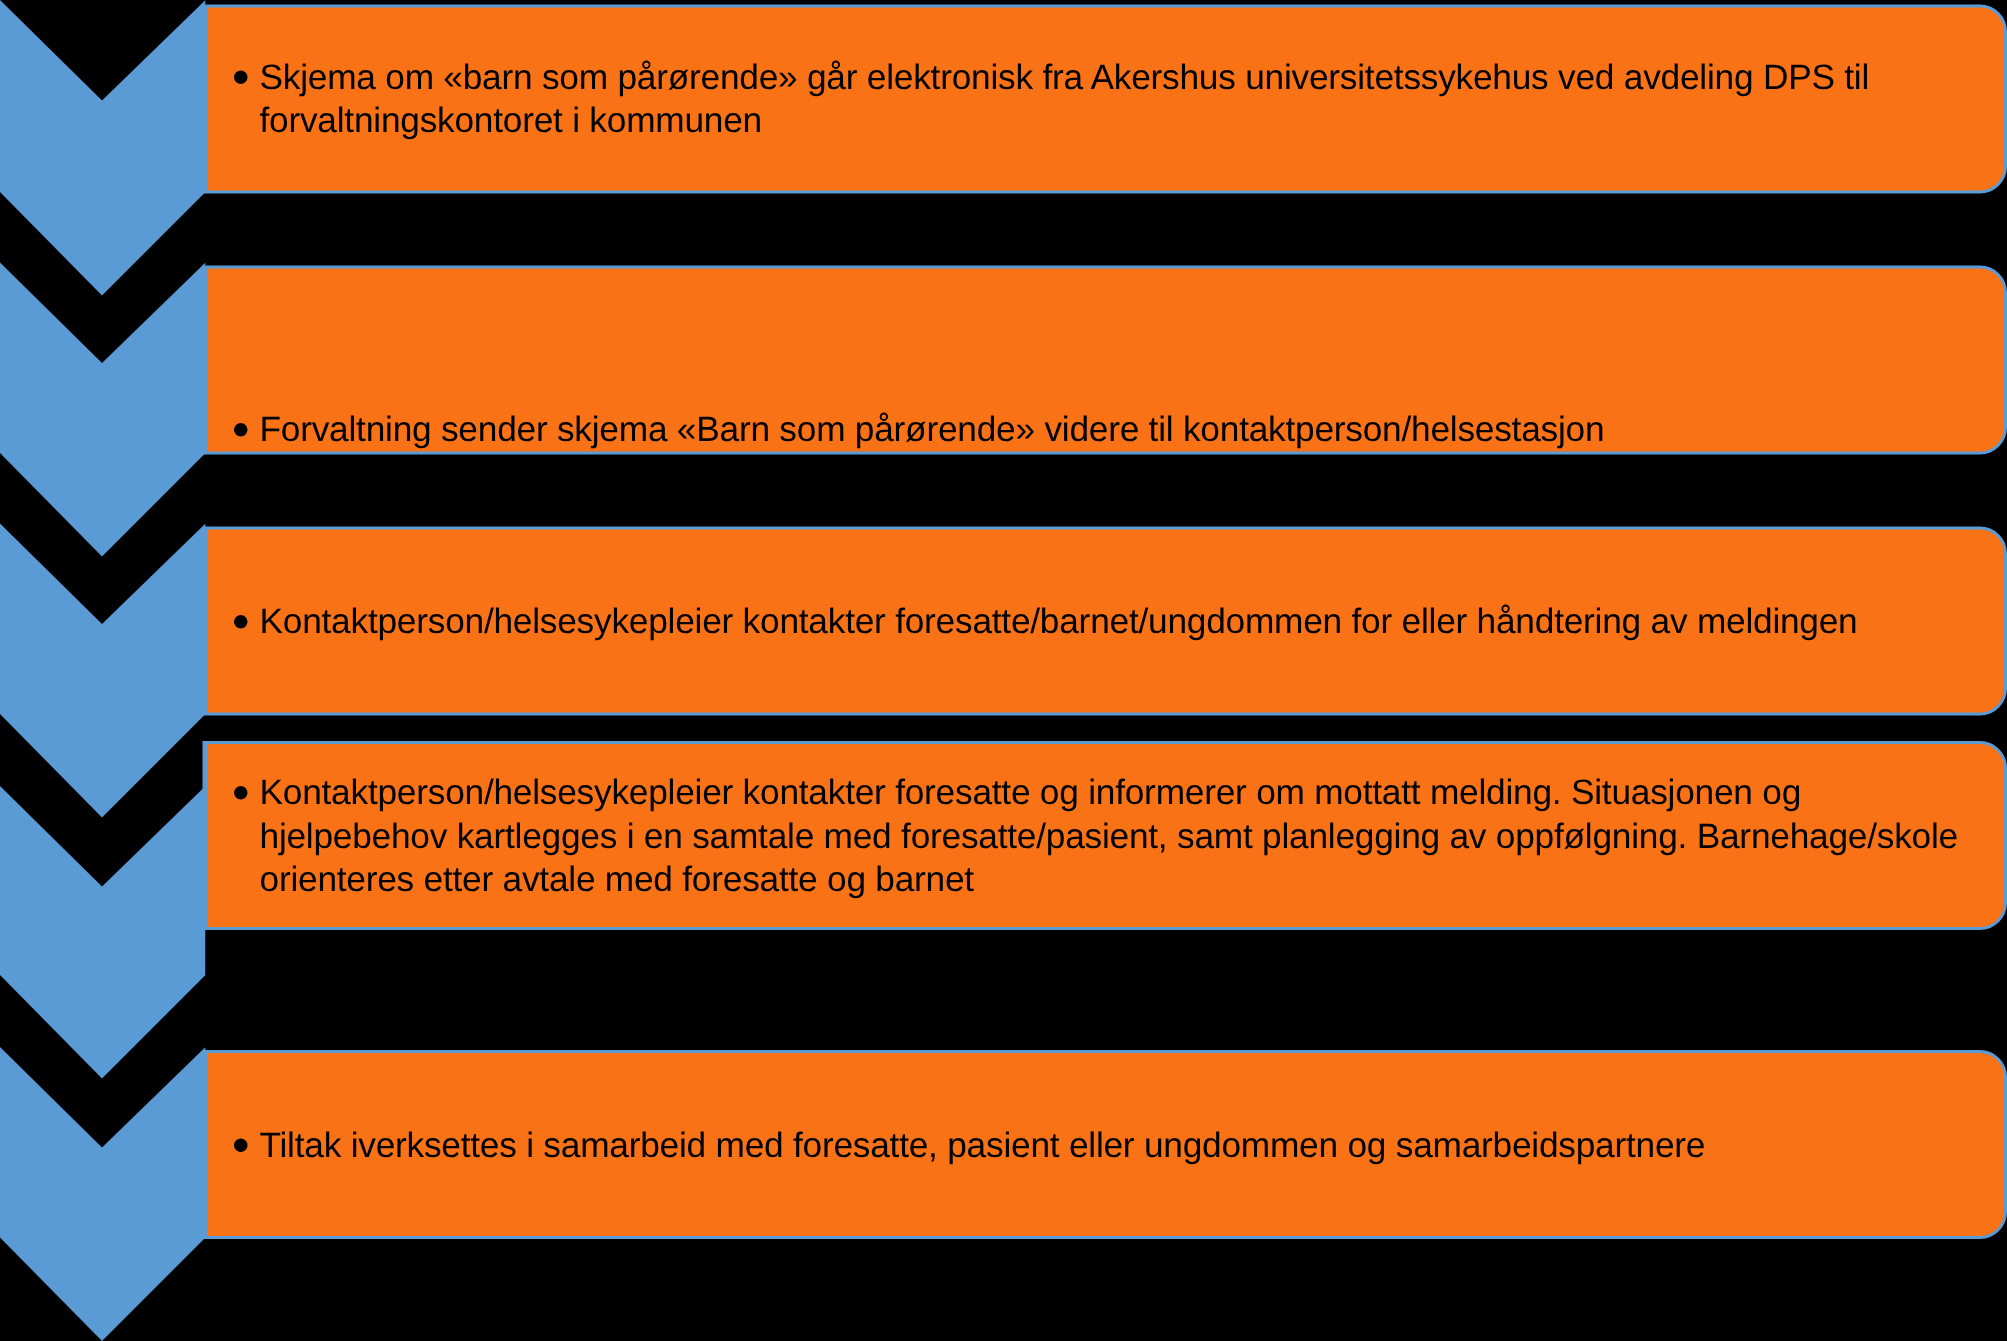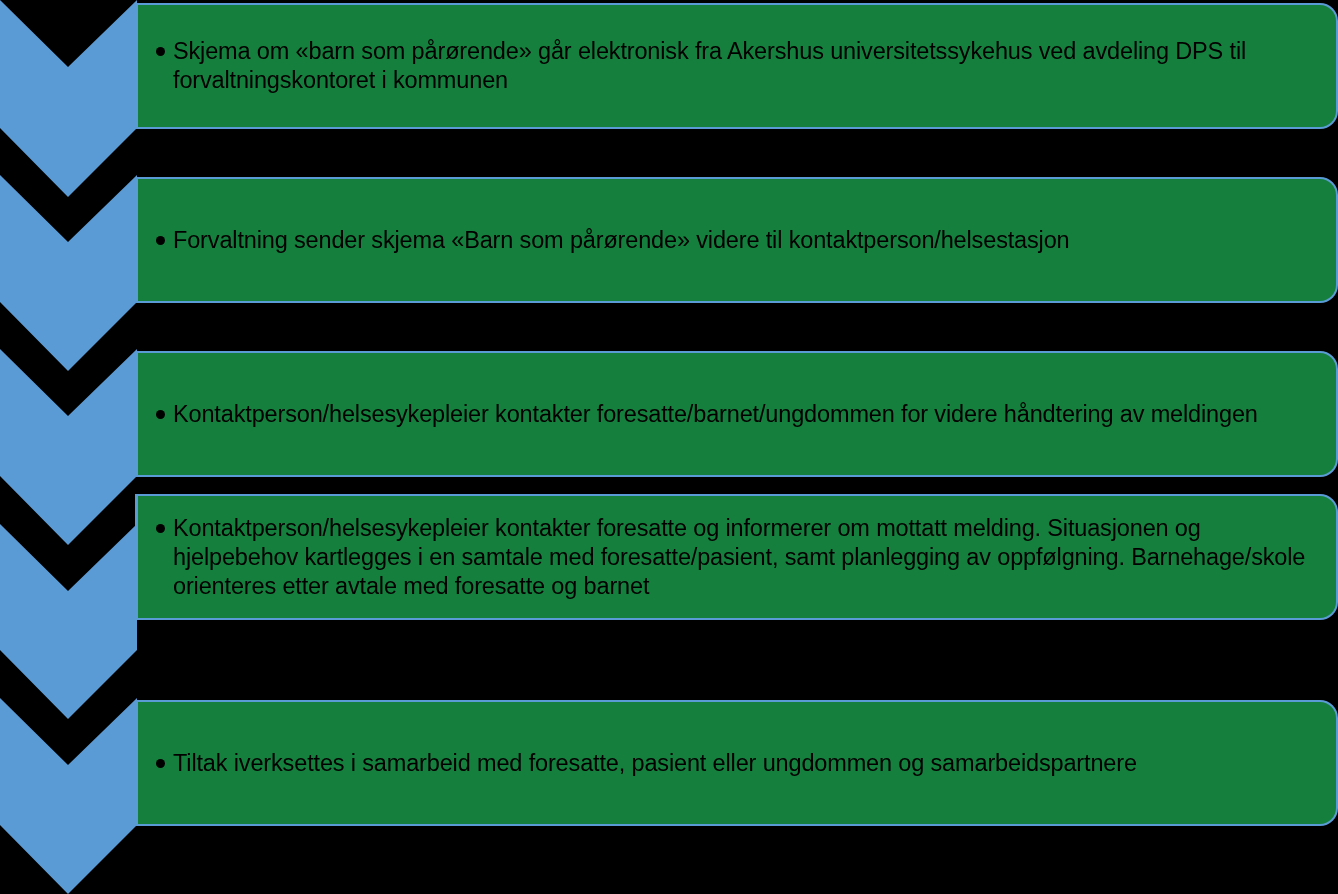--- a/index.html
+++ b/index.html
@@ -19,21 +19,21 @@
       left: 0;
       top: 0;
       width: 137px;
       height: 894px;
     }
     .step-box {
       position: absolute;
       left: 135px;
       width: 1198px;
       height: 122px;
-      background: #15803d;
+      background: #f97316;
       border: 2px solid #5b9bd5;
       border-left-width: 3px;
       border-radius: 0 18px 18px 0;
       box-sizing: content-box;
       display: flex;
       align-items: center;
     }
     .step-list {
       margin: 0;
       padding: 0 20px 0 18px;
@@ -71,34 +71,34 @@
 
 <div class="step-box" style="top:3px;">
   <ul class="step-list">
     <li class="step-item">
       <span class="bullet"></span>
       <span>Skjema om «barn som pårørende» går elektronisk fra Akershus universitetssykehus ved avdeling DPS til forvaltningskontoret i kommunen</span>
     </li>
   </ul>
 </div>
 
-<div class="step-box" style="top:177px;">
+<div class="step-box" style="top:177px;align-items:flex-end;">
   <ul class="step-list">
     <li class="step-item">
       <span class="bullet"></span>
       <span>Forvaltning sender skjema «Barn som pårørende» videre til kontaktperson/helsestasjon</span>
     </li>
   </ul>
 </div>
 
 <div class="step-box" style="top:351px;">
   <ul class="step-list">
     <li class="step-item">
       <span class="bullet"></span>
-      <span>Kontaktperson/helsesykepleier kontakter foresatte/barnet/ungdommen for videre håndtering av meldingen</span>
+      <span>Kontaktperson/helsesykepleier kontakter foresatte/barnet/ungdommen for eller håndtering av meldingen</span>
     </li>
   </ul>
 </div>
 
 <div class="step-box" style="top:494px;">
   <ul class="step-list">
     <li class="step-item">
       <span class="bullet"></span>
       <span>Kontaktperson/helsesykepleier kontakter foresatte og informerer om mottatt melding. Situasjonen og hjelpebehov kartlegges i en samtale med foresatte/pasient, samt planlegging av oppfølgning. Barnehage/skole orienteres etter avtale med foresatte og barnet</span>
     </li>

